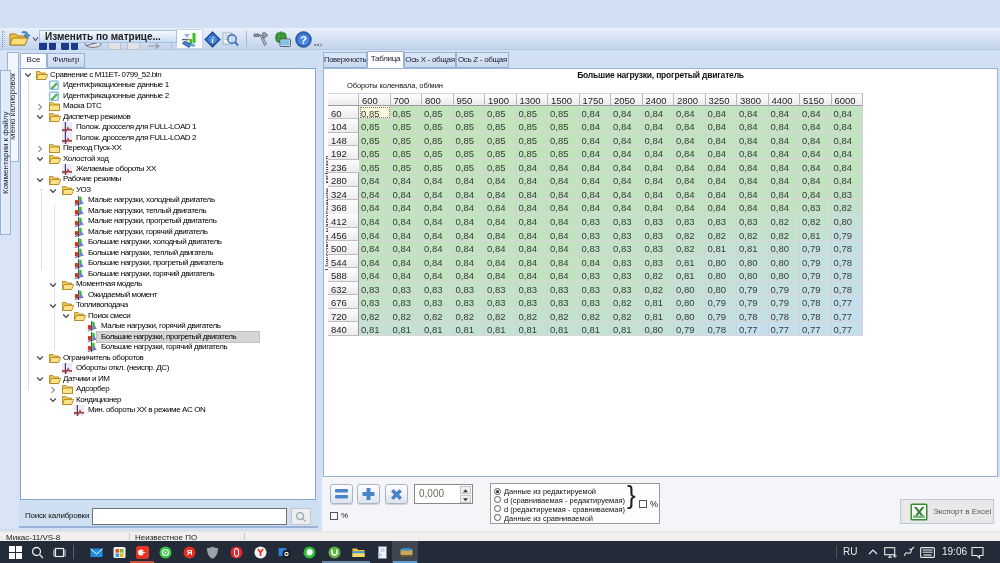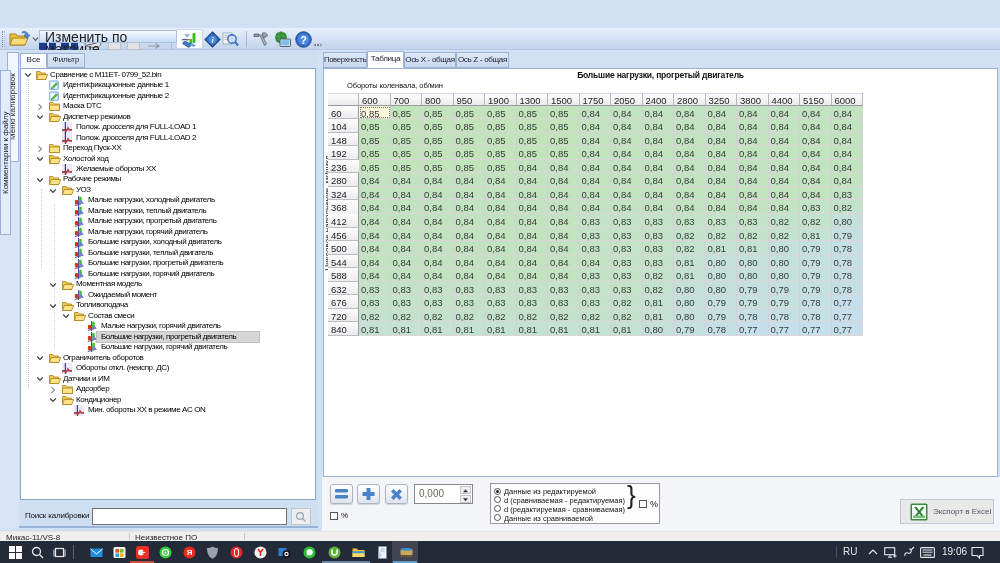--- a/index.html
+++ b/index.html
@@ -3,21 +3,21 @@
 <style>
 * { margin:0; padding:0; box-sizing:border-box; }
 svg { display:block; }
 html,body { width:1000px; height:563px; overflow:hidden; font-family:"Liberation Sans", sans-serif; }
 #root { position:relative; width:1000px; height:563px; background:#d2e0f3; }
 #titlebar { position:absolute; left:0; top:0; width:1000px; height:15px; background:#fefefe; }
 #titletext { position:absolute; left:15px; top:3px; font-size:8px; color:#111; }
 #menubar { position:absolute; left:0; top:15px; width:1000px; height:13px; background:linear-gradient(#fbfcfe,#eef3fa); font-size:8px; color:#1a1a1a; }
 #menubar span { position:absolute; top:2px; }
 #toolbar { position:absolute; left:0; top:28px; width:1000px; height:22px; background:linear-gradient(#e9f0fb,#cddcf0 70%,#c3d4ec); border-bottom:1px solid #b6c8e2; }
-.ttip { position:absolute; left:39px; top:1.5px; width:138px; height:13px; background:linear-gradient(#f4f9ff,#c8dcf4); border:1px solid #a8c0de; font-size:14px; font-weight:normal; color:#222; text-align:left; padding-left:5px; line-height:12px; }
+.ttip { position:absolute; left:39px; top:1.5px; width:138px; height:13px; background:linear-gradient(#f4f9ff,#c8dcf4); border:1px solid #a8c0de; font-size:10px; font-weight:bold; color:#222; text-align:left; padding-left:5px; line-height:12px; }
 #leftstrip { position:absolute; left:0; top:50px; width:19px; height:478px; background:#d9e5f6; }
 .vtab { position:absolute; background:#e2ebf8; border:1px solid #9ab2d6; writing-mode:vertical-rl; transform:rotate(180deg); font-size:8px; color:#223; text-align:center; }
 #leftpanel { position:absolute; left:19px; top:50px; width:299px; height:478px; background:#cfdff2; border-bottom:2px solid #9ab2d6; }
 .ltab { position:absolute; top:3px; height:15px; font-size:8px; white-space:nowrap; overflow:hidden; color:#223; border:1px solid #9ab2d6; background:linear-gradient(#dde8f7,#c8d9ef); padding-top:1px; text-align:center; }
 .ltab.on { background:linear-gradient(#ffffff,#f2f6fc); border-bottom-color:#fff; }
 #treebox { position:absolute; left:1px; top:18px; width:296px; height:432px; background:#fff; border:1px solid #8aa6cc; }
 .tch,.tic { position:absolute; }
 .ttx { position:absolute; font-size:8px; color:#000; line-height:10px; white-space:nowrap; letter-spacing:-0.4px; }
 .tsel { background:#d6d6d6; outline:1px solid #c0c0c0; margin-left:-4px; padding-left:4px; padding-right:23px; }
 #searchrow { position:absolute; left:0px; top:455px; width:299px; height:23px; }
@@ -395,21 +395,21 @@
           <svg width="8" height="8" viewBox="0 0 8 8">
             <path d="M1.2 2.5 L4 5.5 L6.8 2.5" stroke="#3c3c3c" stroke-width="1.1" fill="none"></path>
           </svg>
         </div>
 <div class="tic" style="left:54px;top:243.0px">
           <svg width="12" height="10" viewBox="0 0 12 10">
             <path d="M0.5 2 L0.5 9.5 L9.5 9.5 L9.5 3 L5 3 L4 1.5 L0.5 1.5 Z" fill="#f5c64b" stroke="#a8821a" stroke-width="0.8"></path>
             <path d="M2.2 4.5 L11.7 4.5 L9.7 9.5 L0.6 9.5 Z" fill="#fde28a" stroke="#a8821a" stroke-width="0.8"></path>
           </svg>
         </div>
-<div class="ttx" style="left:68px;top:242.8px">Состав смеси</div>
+<div class="ttx" style="left:68px;top:242.8px">Поиск смеси</div>
 <div class="tic" style="left:67px;top:253.4px">
           <svg width="10" height="11" viewBox="0 0 10 11">
             <line x1="4.6" y1="0" x2="4.6" y2="10" stroke="#3a3f77" stroke-width="1"></line>
             <path d="M0.8 9.5 L8.5 7.2" stroke="#3a3f77" stroke-width="0.9"></path>
             <rect x="0.9" y="4" width="3.1" height="4.2" rx="1" fill="#e03010"></rect>
             <rect x="5.2" y="0.8" width="2.4" height="7.8" rx="1" fill="#2fc520"></rect>
             <path d="M7.2 3.5 L9.8 8 L4.8 8 Z" fill="#7a7ade"></path>
           </svg>
         </div>
 <div class="ttx" style="left:81px;top:253.2px">Малые нагрузки, горячий двигатель</div>

